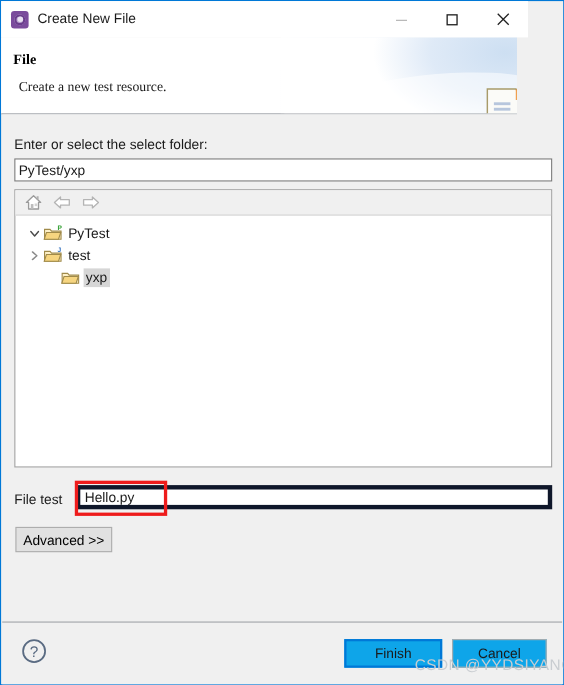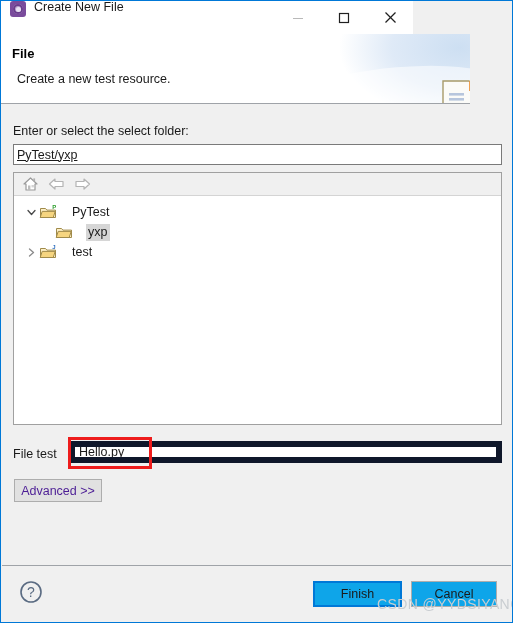--- a/index.html
+++ b/index.html
@@ -19,24 +19,25 @@
     box-sizing: border-box;
     border: 1px solid #0078d7;
     background: #f0f0f0;
     overflow: hidden;
   }
 
   
   .titlebar {
     position: absolute;
     left: 0; top: 0;
-    width: 412px;
+    width: 479px;
     height: 33px;
     background: #ffffff;
     display: flex;
+    align-items: center;
   }
   .title-icon {
     width: 16px;
     height: 16px;
     margin-left: 9px;
     margin-right: 8px;
     border-radius: 3px;
     background: #7a4b9c;
     position: relative;
     flex: none;
@@ -82,20 +83,21 @@
 
   
   .header {
     position: absolute;
     left: 0; top: 33px;
     width: 469px;
     height: 69px;
     background: #ffffff;
     overflow: hidden;
     border-bottom: 1px solid #9fa3a8;
+    font-family: Liberation Serif, serif;
   }
   .header-gradient {
     position: absolute;
     right: 0; top: 0;
     width: 215px;
     height: 69px;
     background:
       radial-gradient(ellipse 150px 90px at 95% 20%, #cddff2 0%, #dfeaf7 45%, #ffffff 80%),
       linear-gradient(100deg, #ffffff 0%, #e7f0fa 55%, #cfe0f2 100%);
   }
@@ -149,21 +151,20 @@
     width: 489px;
     height: 21px;
     box-sizing: border-box;
     border: 1px solid #7a7a7a;
     background: #ffffff;
     font-family: "Liberation Sans", sans-serif;
     font-size: 12.5px;
     color: #1a1a1a;
     padding: 0 3px;
     outline: none;
-    text-decoration: underline;
   }
 
   .tree-panel {
     position: absolute;
     left: 11px; top: 68px;
     width: 489px;
     height: 253px;
     box-sizing: border-box;
     border: 1px solid #a0a0a0;
     background: #ffffff;
@@ -194,41 +195,41 @@
     white-space: nowrap;
   }
   .twisty {
     width: 16px;
     display: flex;
     align-items: center;
     justify-content: center;
     flex: none;
   }
   .node-icon { width: 18px; height: 16px; flex: none; margin-right: 3px; }
-  .node-label { padding: 1px 3px 2px 2px; margin-left: 10px; }
+  .node-label { padding: 1px 3px 2px 2px; }
   .node-label.selected {
     background: #d6d6d6;
   }
   .row-indent-1 { padding-left: 9px; }
   .row-indent-2 { padding-left: 41px; }
 
   
   .label-filename {
     position: absolute;
     left: 11px; top: 343px;
     font-size: 12.5px;
     color: #1a1a1a;
   }
   .filename-input {
     position: absolute;
     left: 67px; top: 337px;
     width: 433px;
     height: 22px;
     box-sizing: border-box;
-    border: 6px solid #0f172a;
+    border: 4px solid #0f172a;
     background: #ffffff;
     font-family: "Liberation Sans", sans-serif;
     font-size: 12.5px;
     color: #1a1a1a;
     padding: 0 4px;
     outline: none;
   }
   .red-annotation {
     position: absolute;
     left: 66px; top: 333px;
@@ -242,21 +243,21 @@
   .advanced-btn {
     position: absolute;
     left: 12px; top: 375px;
     width: 88px;
     height: 23px;
     box-sizing: border-box;
     background: #e1e1e1;
     border: 1px solid #adadad;
     font-family: "Liberation Sans", sans-serif;
     font-size: 12.5px;
-    color: #4c1d95;
+    color: #000000;
     cursor: default;
     padding: 0;
   }
 
   
   .footer {
     position: absolute;
     left: 1px; top: 564px;
     width: 509px;
     height: 57px;
@@ -378,42 +379,42 @@
               </svg>
           </span>
           <svg class="node-icon" viewBox="0 0 18 16">
             <path d="M1.5 4.5 h5 l1.4 1.6 h8.6 v7.4 h-15 z" fill="#fdf0c8" stroke="#a08a4a" stroke-width="1"></path>
             <path d="M3.2 7.4 h13 l-2 6.1 h-13 z" fill="#f6d580" stroke="#a08a4a" stroke-width="1"></path>
             <text x="13.2" y="5.3" font-family="Liberation Sans, sans-serif" font-size="6" font-weight="bold" fill="#2e9e2e">P</text>
           </svg>
           <span class="node-label">PyTest</span>
         </div>
 
-        <div class="tree-row row-indent-2">
-          <svg class="node-icon" viewBox="0 0 18 16">
-            <path d="M1.5 4.5 h5 l1.4 1.6 h8.6 v7.4 h-15 z" fill="#fdf0c8" stroke="#a08a4a" stroke-width="1"></path>
-            <path d="M3.2 7.4 h13 l-2 6.1 h-13 z" fill="#f6d580" stroke="#a08a4a" stroke-width="1"></path>
-          </svg>
-          <span class="node-label selected">yxp</span>
-        </div>
-
         <div class="tree-row row-indent-1">
           <span class="twisty">
             <svg width="9" height="9" viewBox="0 0 9 9">
                 <path d="M2.5 1 L6.5 4.5 L2.5 8" fill="none" stroke="#8a8a8a" stroke-width="1.3" stroke-linecap="round" stroke-linejoin="round"></path>
               </svg>
           </span>
           <svg class="node-icon" viewBox="0 0 18 16">
             <path d="M1.5 4.5 h5 l1.4 1.6 h8.6 v7.4 h-15 z" fill="#fdf0c8" stroke="#a08a4a" stroke-width="1"></path>
             <path d="M3.2 7.4 h13 l-2 6.1 h-13 z" fill="#f6d580" stroke="#a08a4a" stroke-width="1"></path>
             <text x="13.2" y="5.3" font-family="Liberation Sans, sans-serif" font-size="6" font-weight="bold" fill="#2f6fbf">J</text>
           </svg>
           <span class="node-label">test</span>
         </div>
 
+        <div class="tree-row row-indent-2">
+          <svg class="node-icon" viewBox="0 0 18 16">
+            <path d="M1.5 4.5 h5 l1.4 1.6 h8.6 v7.4 h-15 z" fill="#fdf0c8" stroke="#a08a4a" stroke-width="1"></path>
+            <path d="M3.2 7.4 h13 l-2 6.1 h-13 z" fill="#f6d580" stroke="#a08a4a" stroke-width="1"></path>
+          </svg>
+          <span class="node-label selected">yxp</span>
+        </div>
+
       </div>
     </div>
 
     <div class="label-filename">File test</div>
 
     <input class="filename-input" type="text" value="Hello.py" style="">
 
     <div class="red-annotation"></div>
 
     <button class="advanced-btn">Advanced  &gt;&gt;</button>

